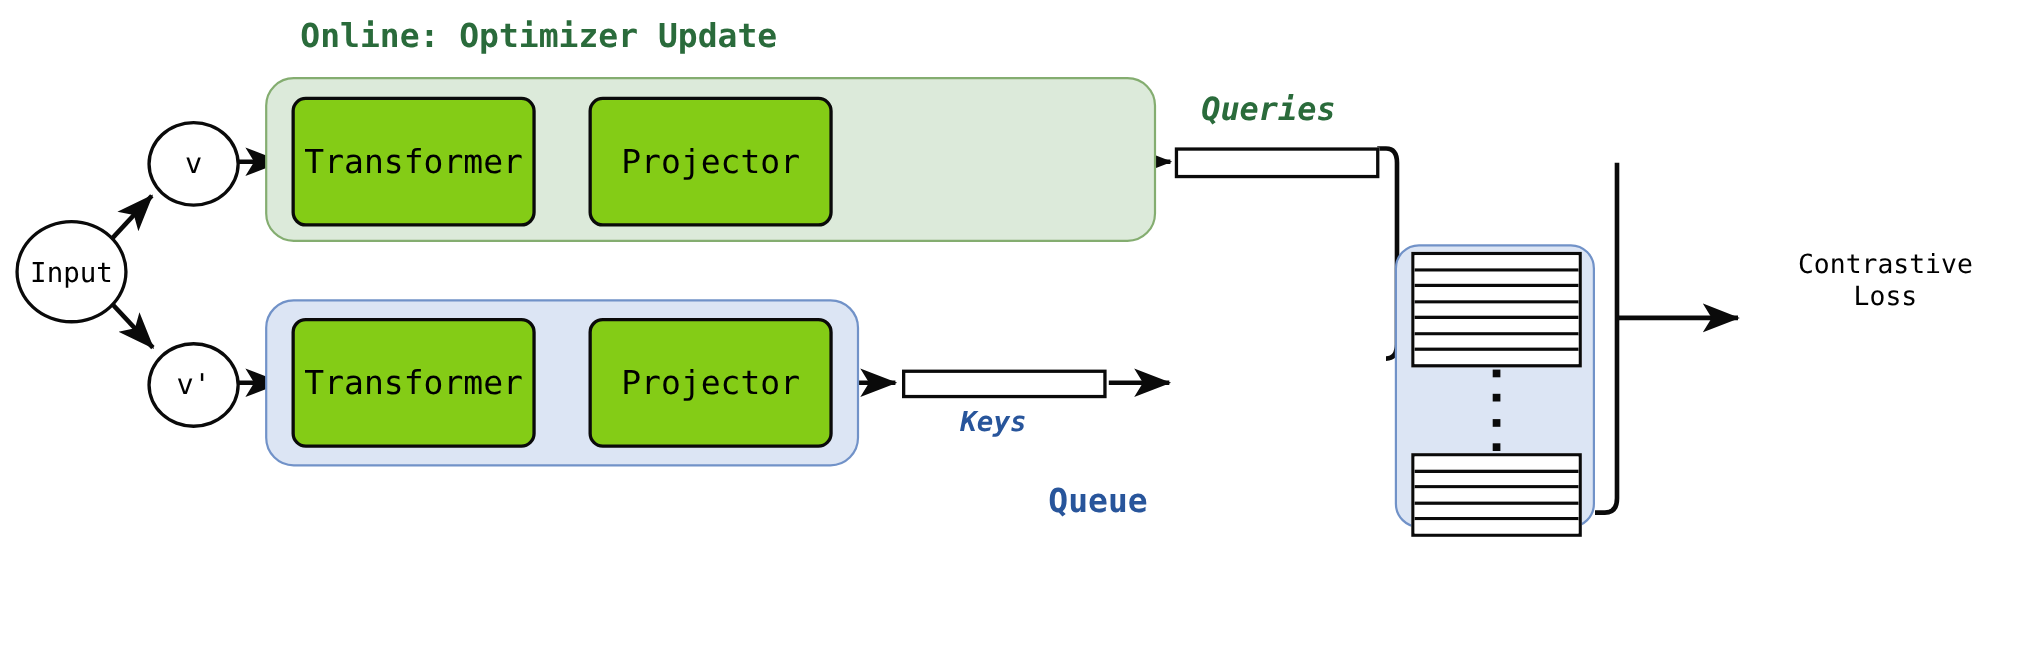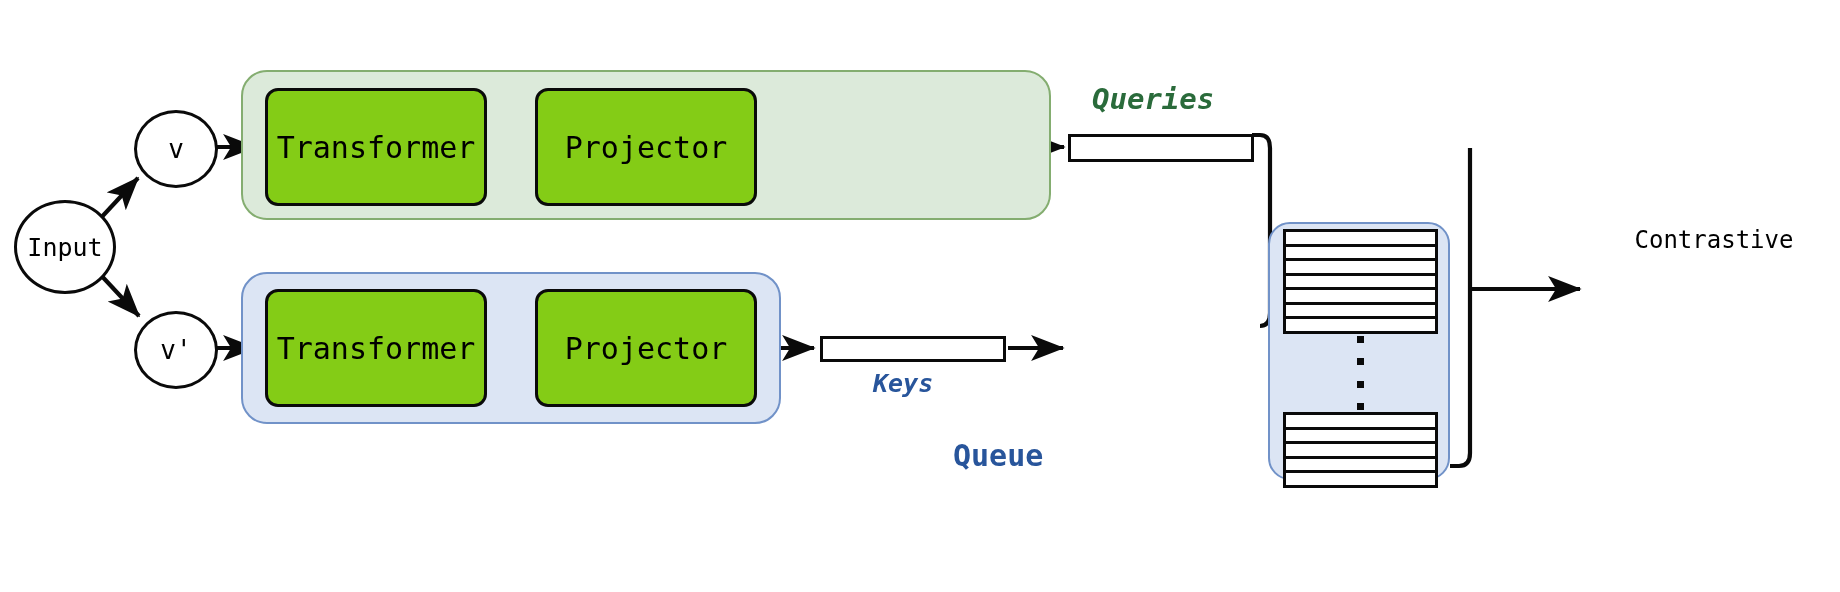--- a/index.html
+++ b/index.html
@@ -255,31 +255,35 @@
   </div>
 
   <div class="slotstack" style="left:1283px; top:412px; width:155px; height:76px;">
     <div class="slot"></div>
     <div class="slot"></div>
     <div class="slot"></div>
     <div class="slot"></div>
     <div class="slot"></div>
   </div>
 
+  <div class="lbl title-green" style="left:273px; top:17px;">
+    <span>Online: Optimizer Update</span>
+  </div>
 
 
   <div class="lbl italic-green" style="left:1092px; top:83px;">
     <span>Queries</span>
   </div>
 
   <div class="lbl italic-blue" style="left:873px; top:370px;">
     <span>Keys</span>
   </div>
 
   <div class="lbl plain-blue" style="left:953px; top:439px;">
     <span>Queue</span>
   </div>
 
   <div class="lbl loss" style="left:1594px; top:226px; width:240px;">
     <span>Contrastive</span>
+    <span>Loss</span>
   </div>
 
 </div>
 
 </body></html>

